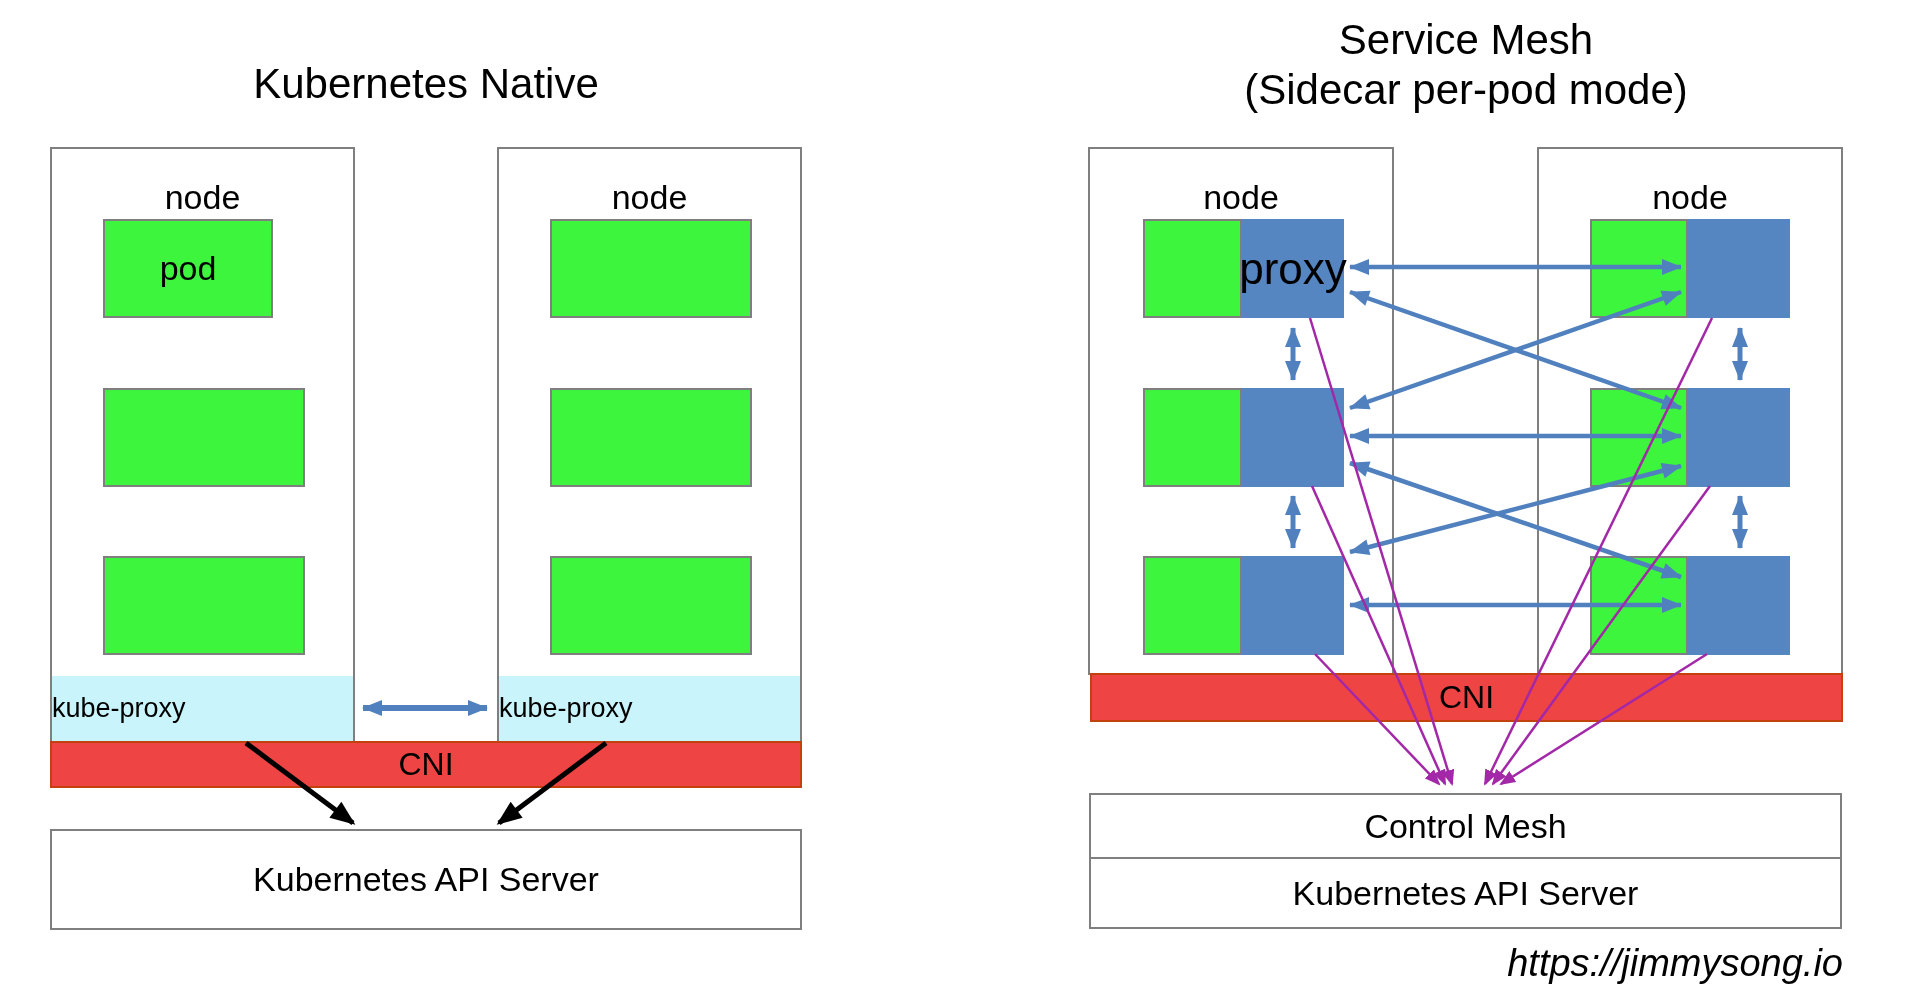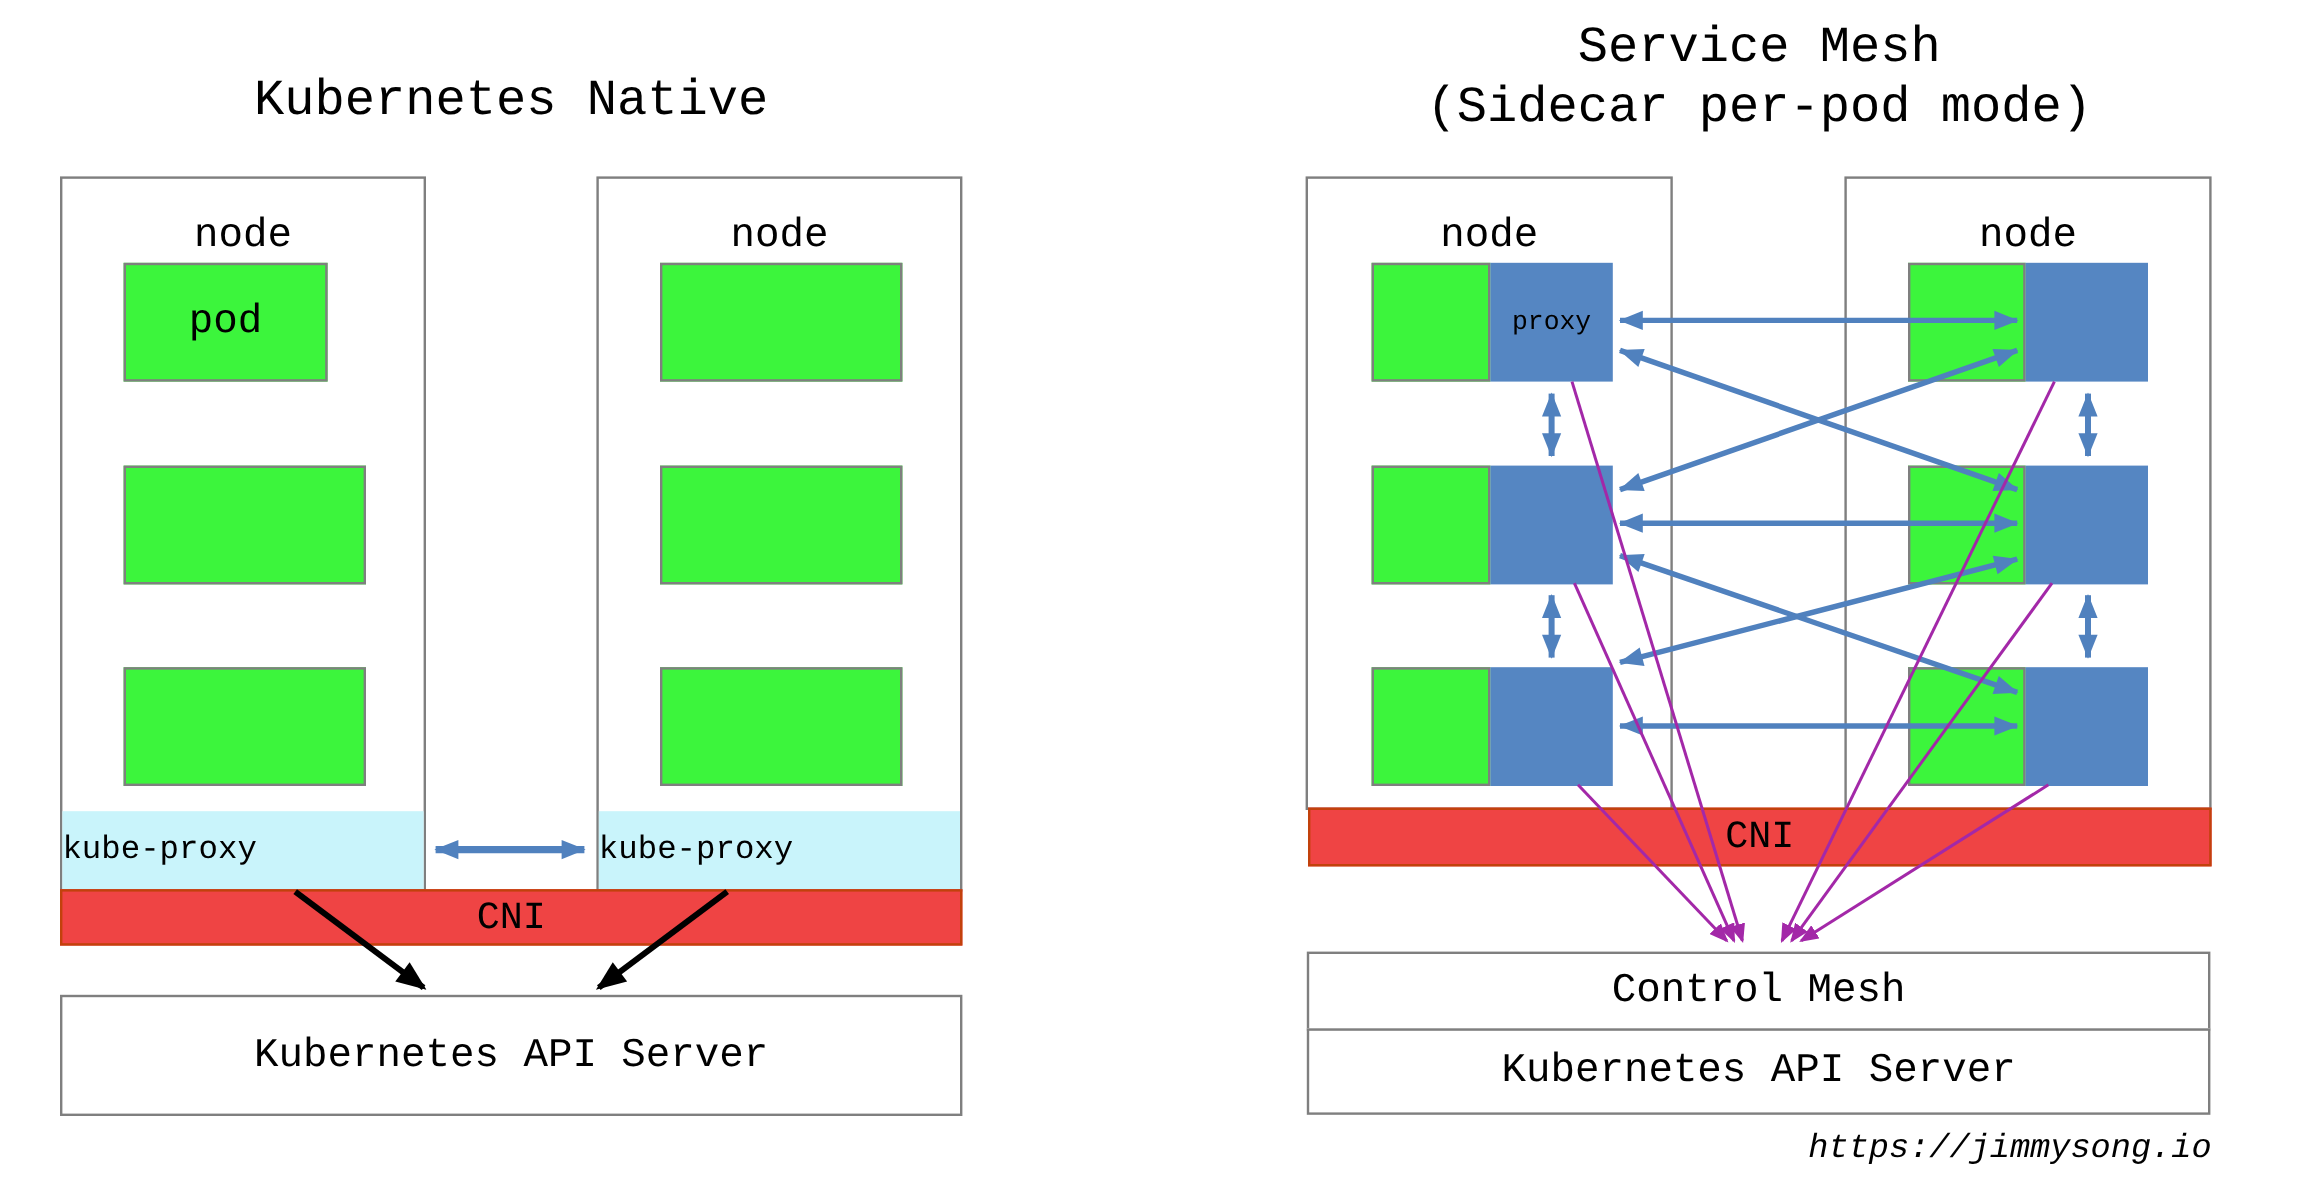--- a/index.html
+++ b/index.html
@@ -1,35 +1,35 @@
 <!DOCTYPE html>
 <html><head>
 <meta charset="utf-8">
 <style>
   html,body{margin:0;padding:0;background:#ffffff;}
   .canvas{
     position:relative;width:1928px;height:986px;background:#ffffff;
-    font-family:Liberation Mono, monospace;color:#000;overflow:hidden;
+    font-family:Liberation Sans, sans-serif;color:#000;overflow:hidden;
   }
   .abs{position:absolute;}
   .title{font-size:42px;line-height:52px;text-align:center;white-space:pre-line;}
   .box{position:absolute;border:2px solid #7f7f7f;background:#fff;box-sizing:border-box;}
   .node-label{position:absolute;left:0;right:0;top:28px;height:40px;line-height:40px;
     text-align:center;font-size:34px;}
   .pod{position:absolute;background:#3cf53c;border:2px solid #7f7f7f;box-sizing:border-box;
     display:flex;align-items:center;justify-content:center;font-size:34px;}
   .pod-green{position:absolute;background:#3cf53c;border:2px solid #7f7f7f;box-sizing:border-box;}
   .pod-blue{position:absolute;background:#5586c2;display:flex;align-items:center;
-    justify-content:center;font-size:22px;color:#000;text-align:center;}
+    justify-content:center;font-size:44px;color:#000;text-align:center;}
   .kproxy{position:absolute;left:0;right:0;background:#c9f4fb;display:flex;align-items:center;
     justify-content:flex-start;font-size:27px;}
   .bar{position:absolute;background:#ef4444;border:2px solid #c2410c;box-sizing:border-box;
     display:flex;align-items:center;justify-content:center;font-size:32px;z-index:2;}
   .bigbox{display:flex;align-items:center;justify-content:center;font-size:34px;}
-  .url{font-size:28px;font-style:italic;text-align:right;}
+  .url{font-size:38px;font-style:italic;text-align:right;}
   #overlay{position:absolute;left:0;top:0;z-index:10;pointer-events:none;}
 </style>
 </head>
 <body>
 
 <div class="canvas">
 
   <div class="abs title" style="left:50px;top:58px;width:752px;">Kubernetes Native</div>
 
   <div class="box" style="left:50px;top:147px;width:305px;height:596px;">

